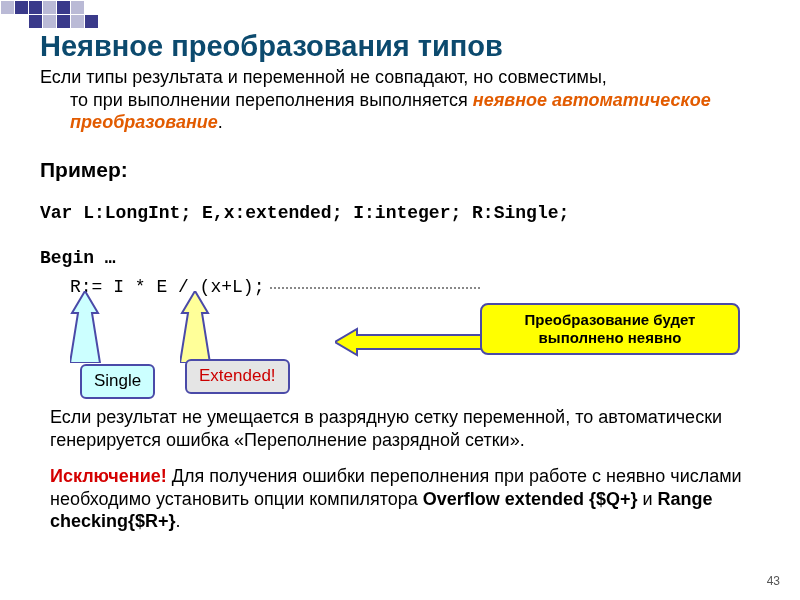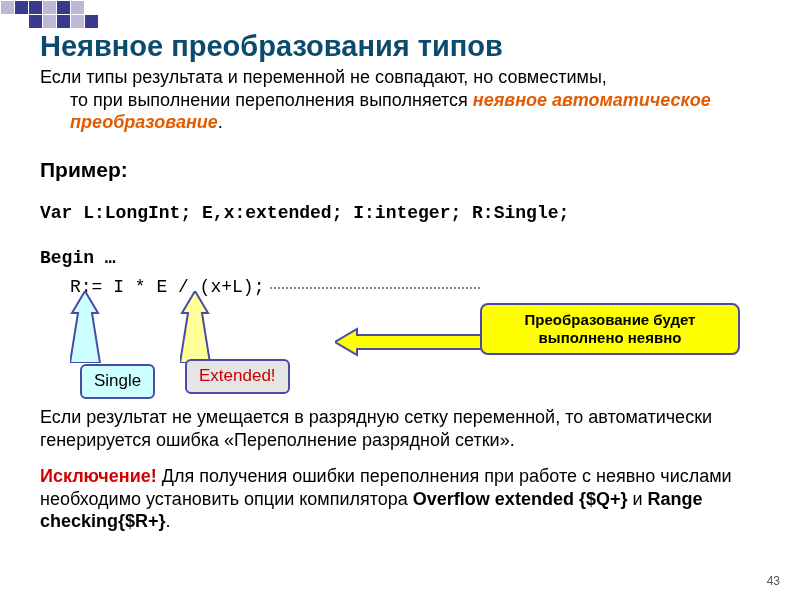--- a/index.html
+++ b/index.html
@@ -81,20 +81,21 @@
     text-align: center;
   }
   .callout.single { top: 80px; left: 40px; background: #ccffff; color: #000000; margin-top: 7px; }
   .callout.extended { top: 82px; left: 145px; background: #e5e5e5; color: #cc0000; }
   .arrow {
     position: absolute;
   }
   .para {
     font-size: 18px; line-height: 1.25;
     margin-top: 14px;
+    margin-left: 10px;
   }
   .red-bold { color: #d40000; font-weight: bold; }
   .slide-num {
     position: absolute; bottom: 12px; right: 20px;
     font-size: 12px; color: #555;
   }
   .dotted {
     position: absolute;
     border-top: 2px dotted #888;
   }

